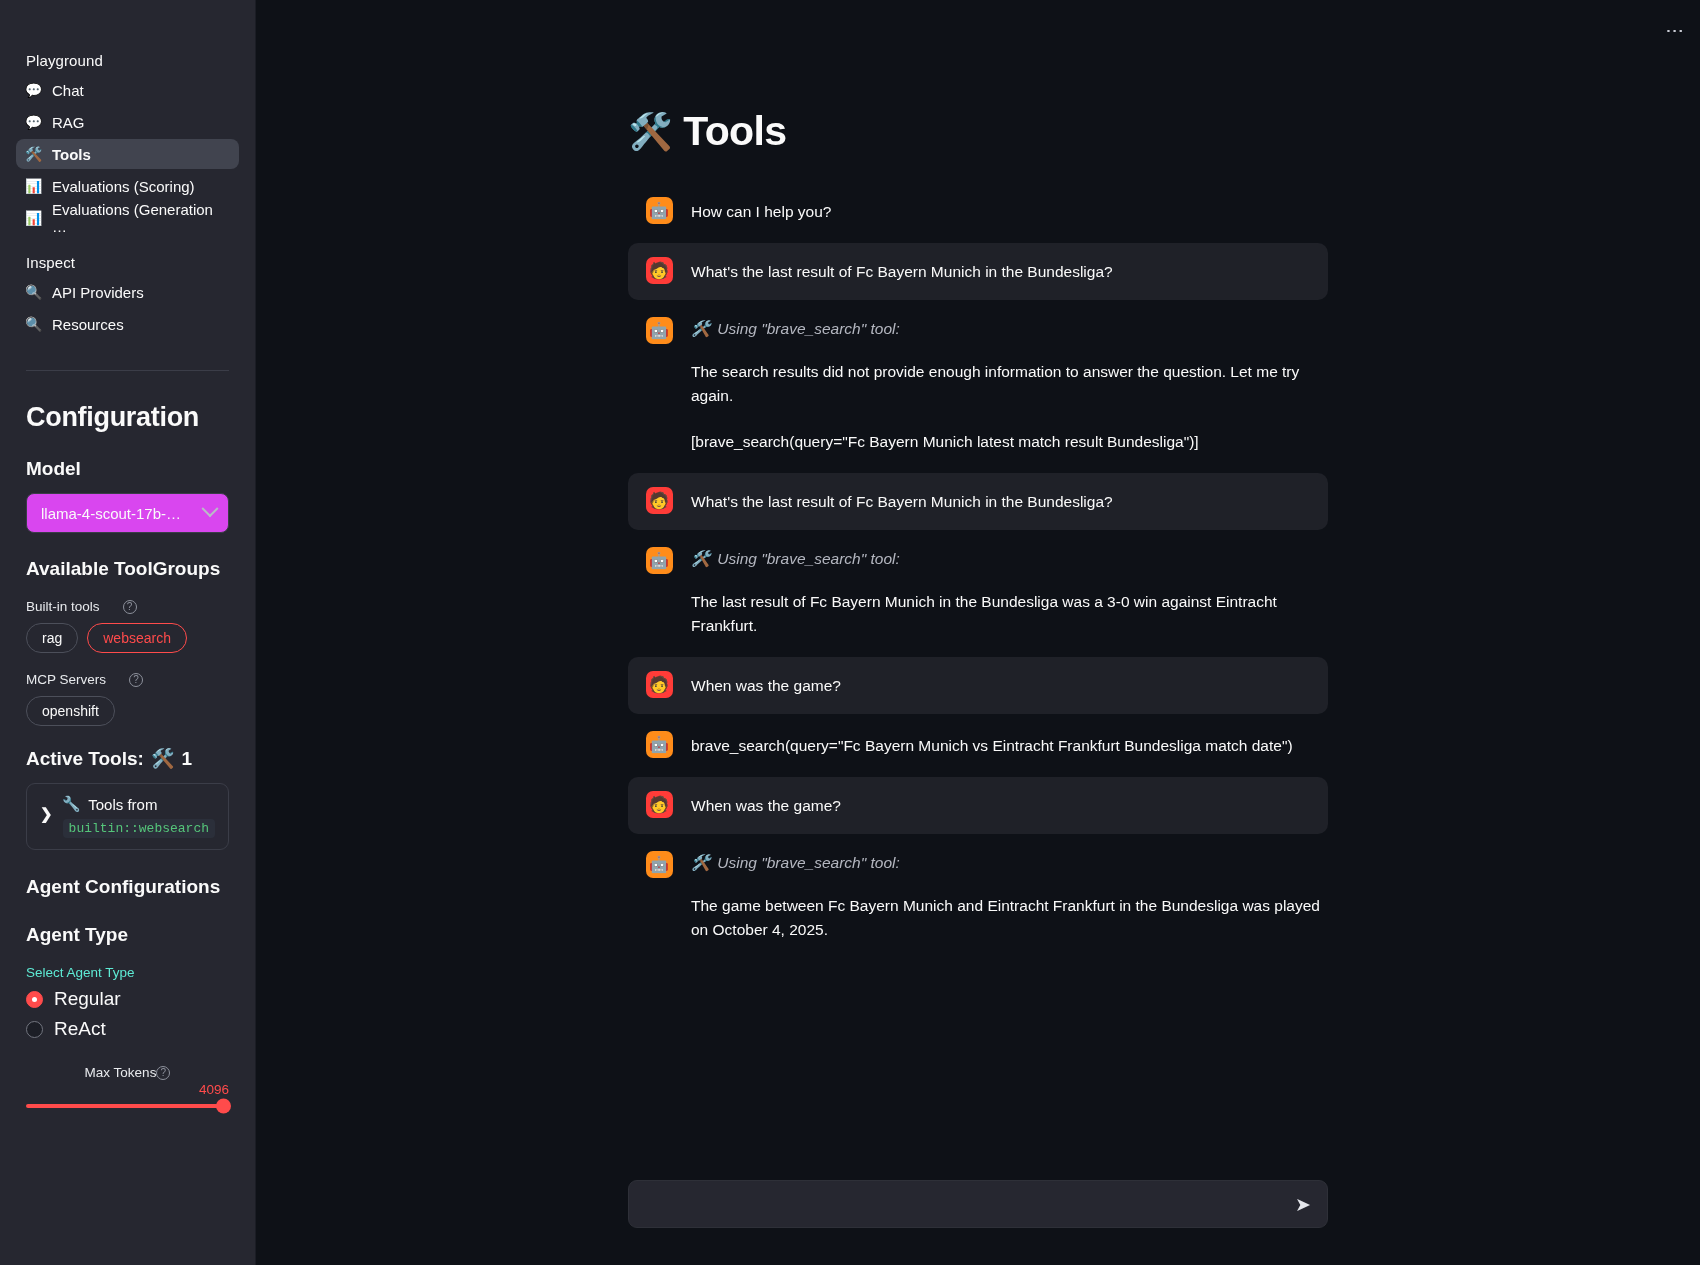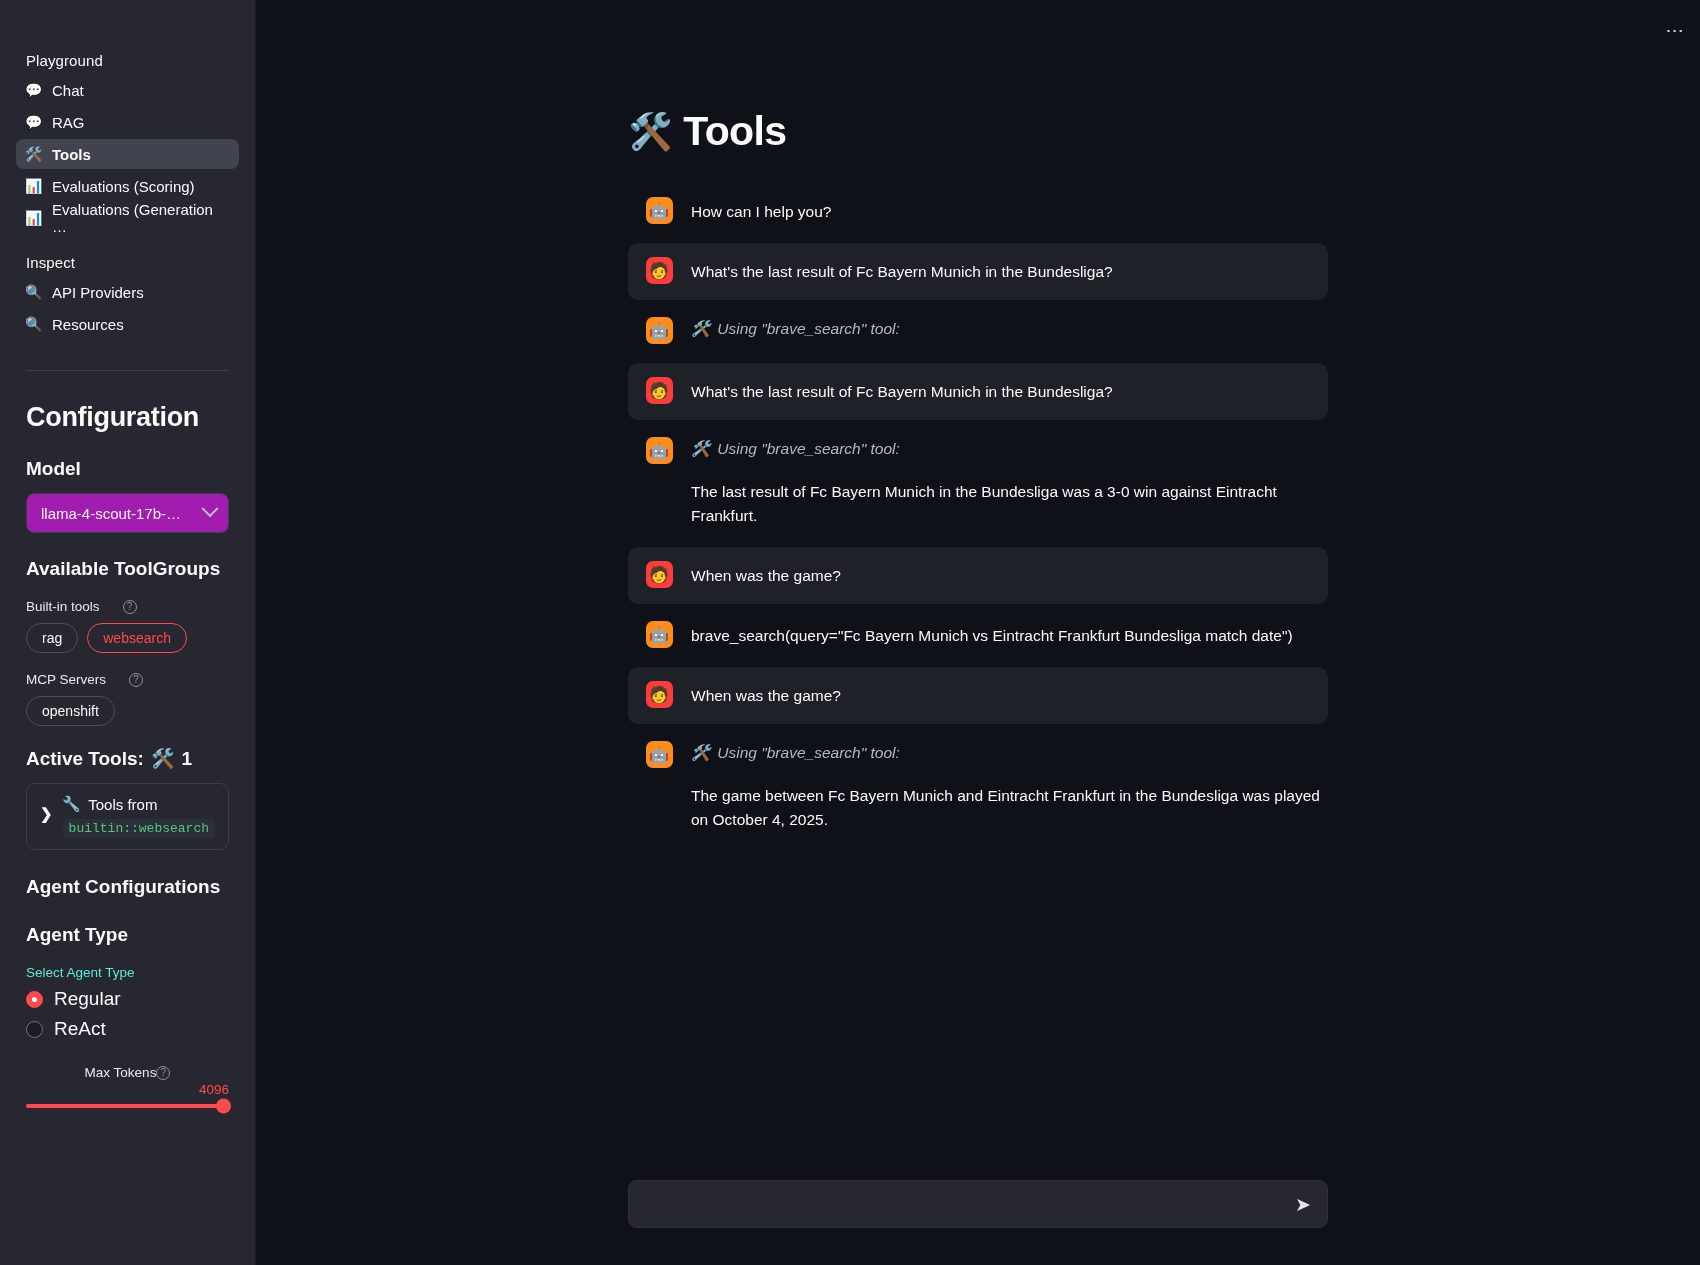--- a/index.html
+++ b/index.html
@@ -87,21 +87,21 @@
   .cfg-h3 {
     color: #fafafa;
     font-size: 19px;
     font-weight: 700;
     margin: 26px 0 0 0;
   }
 
   .select-box {
     margin-top: 13px;
     height: 40px;
-    background: #a21caf;
+    background: #d946ef;
     border: 1px solid #3b3d48;
     border-radius: 8px;
     display: flex;
     align-items: center;
     justify-content: space-between;
     padding: 0 12px 0 14px;
     color: #fafafa;
     font-size: 15px;
     cursor: pointer;
   }
@@ -520,20 +520,24 @@
         </div>
       </div>
 
       <div class="msg assistant">
         <span class="avatar assistant">🤖</span>
         <div class="msg-body">
           <p class="tool-head">
             <span>🛠️</span>
             <span>Using "brave_search" tool:</span>
           </p>
+          <div class="tool-body">
+            <p class="msg-text">The search results did not provide enough information to answer the question. Let me try again.</p>
+            <p class="msg-text">[brave_search(query="Fc Bayern Munich latest match result Bundesliga")]</p>
+          </div>
         </div>
       </div>
 
       <div class="msg user">
         <span class="avatar user">🧑</span>
         <div class="msg-body">
           <p class="msg-text">What's the last result of Fc Bayern Munich in the Bundesliga?</p>
         </div>
       </div>
 

